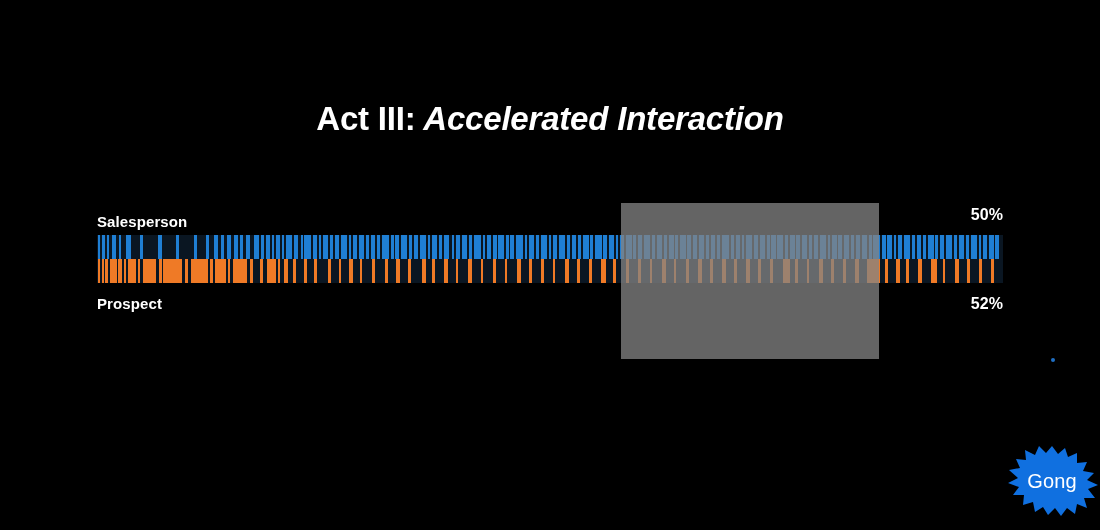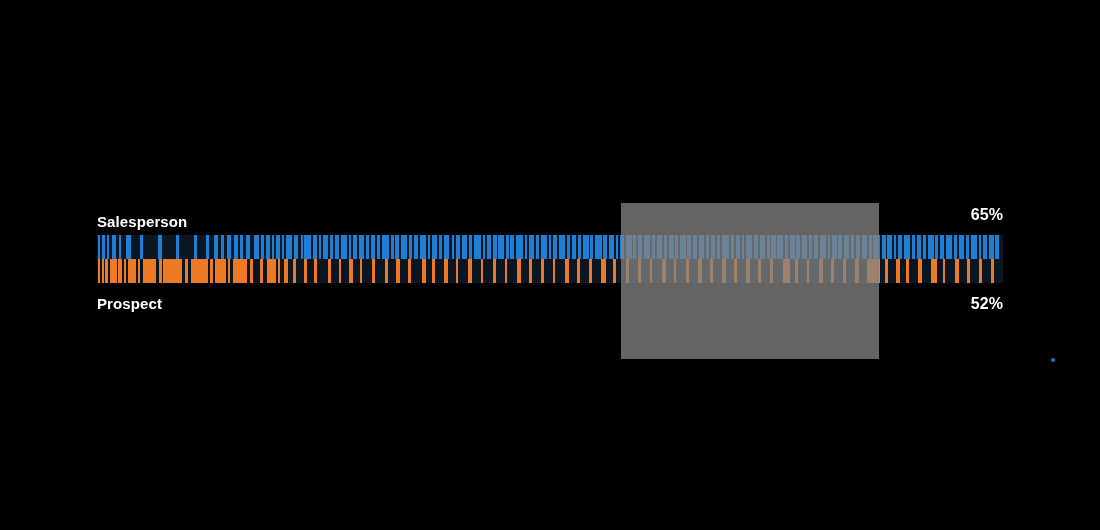--- a/index.html
+++ b/index.html
@@ -135,26 +135,29 @@
     font-size: 20px;
     font-weight: 400;
     letter-spacing: 0.2px;
   }
 </style>
 </head>
 <body>
 
 <div id="slide">
 
+  <div class="title-block">
+    <span class="title-act">Act III:</span><span class="title-emph"> Accelerated Interaction</span>
+  </div>
 
   <div id="chart-area">
 
     <div class="axis-label label-salesperson">Salesperson</div>
 
-    <div class="axis-label pct-top">65%</div>
+    <div class="axis-label pct-top">50%</div>
 
     <div class="tracks">
       <div class="track track-salesperson" id="track-salesperson">
           <div class="seg seg-blue" style="left: 0.6px; width: 2.72px;"></div>
           <div class="seg seg-blue" style="left: 5.44px; width: 2.72px;"></div>
           <div class="seg seg-blue" style="left: 9.66px; width: 2.42px;"></div>
           <div class="seg seg-blue" style="left: 15.1px; width: 3.93px;"></div>
           <div class="seg seg-blue" style="left: 22.35px; width: 1.81px;"></div>
           <div class="seg seg-blue" style="left: 28.99px; width: 4.53px;"></div>
           <div class="seg seg-blue" style="left: 42.88px; width: 3.02px;"></div>
@@ -380,14 +383,24 @@
 
     <div class="axis-label label-prospect">Prospect</div>
 
     <div class="axis-label pct-bottom">52%</div>
   </div>
 
   <div id="selection-overlay"></div>
 
   <div id="accent-dot"></div>
 
+  <div id="gong-badge">
+    <svg width="92" height="70" viewBox="0 0 92 70">
+      <polygon fill="#1070e0" points="
+        46,0 52,8 59,2 62,11 71,7 71,17 81,16 77,25 88,27 81,34
+        92,39 82,43 89,52 78,52 81,62 71,58 69,68 61,62 55,70 49,62
+        42,69 37,61 29,66 27,56 17,59 18,49 7,49 13,41 2,37 12,32
+        3,24 14,22 10,13 20,14 19,4 29,9 33,0 40,7"></polygon>
+    </svg>
+    <div class="gong-text">Gong</div>
+  </div>
 
 </div>
 
 </body></html>

